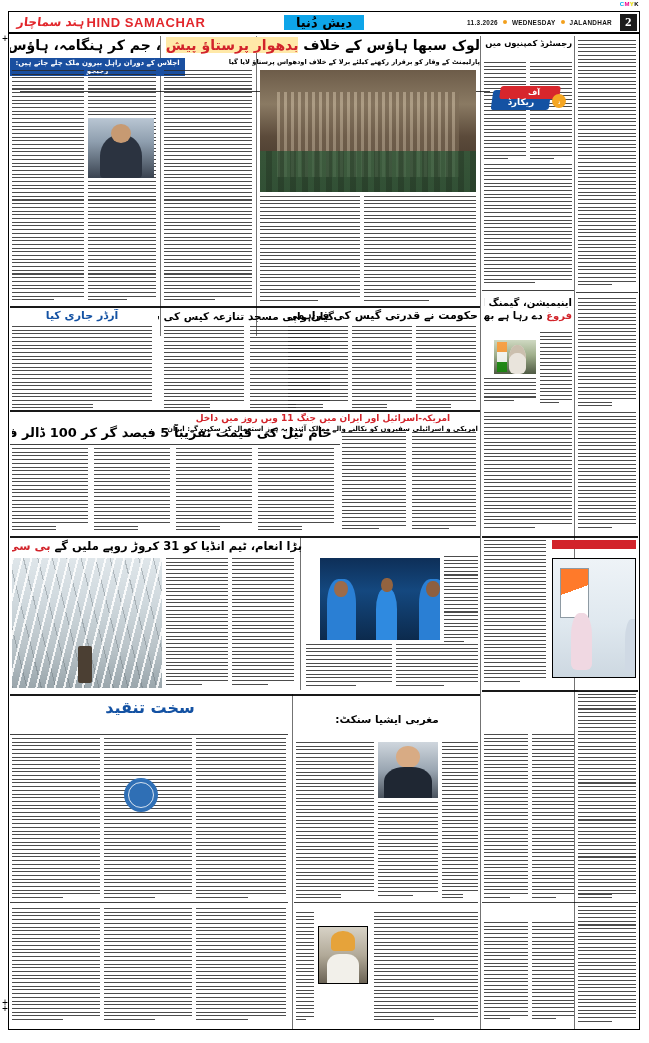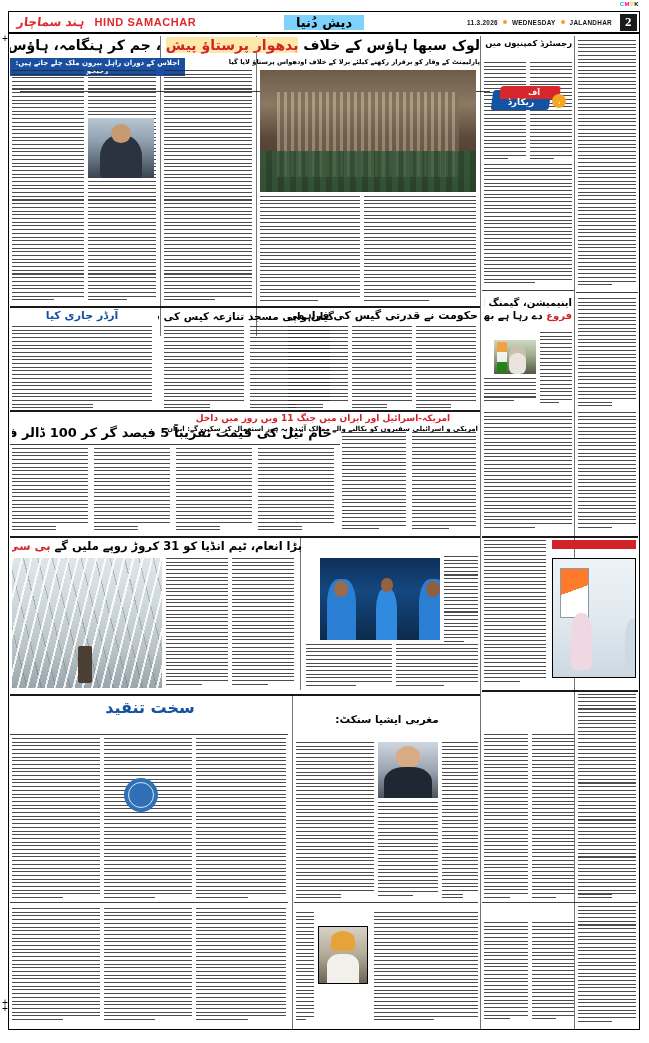--- a/index.html
+++ b/index.html
@@ -60,30 +60,30 @@
     border-bottom: 2px solid #000;
     display: flex; align-items: center;
   }
   #brand-urdu {
     direction: rtl; color: #e2272c; font-weight: 700; font-size: 12px;
     font-family: "DejaVu Sans", sans-serif; letter-spacing: .2px;
     transform: skewX(-6deg);
     margin-left: 8px;
   }
   #brand-en {
-    color: #e2272c; font-weight: 700; font-size: 11px; letter-spacing: .6px;
-    margin-left: 10px;
+    color: #e2272c; font-weight: 700; font-size: 13px; letter-spacing: .6px;
+    margin-left: 2px;
   }
   #centre-title {
     position: absolute; left: 0; right: 0; text-align: center;
     direction: rtl; font-weight: 700; font-size: 13px; color: #000;
     font-family: "DejaVu Sans", sans-serif;
     pointer-events: none;
   }
-  #centre-title .hl { background: #7dd3fc; padding: 0 12px; }
+  #centre-title .hl { background: #0ea5e9; padding: 0 12px; }
   #meta {
     margin-left: auto; display: flex; align-items: center; gap: 5px;
     font-size: 6.4px; font-weight: 700; letter-spacing: .3px; color: #111;
     padding-right: 2px;
   }
   .dot { width: 4px; height: 4px; border-radius: 50%; background: #f2a01d; display:inline-block; }
   #pagenum {
     width: 17px; height: 17px; background: #1b1b1b; color: #fff;
     font-size: 13px; font-weight: 700; display:flex; align-items:center; justify-content:center;
     margin-left: 3px; font-family: "Liberation Serif", serif;

